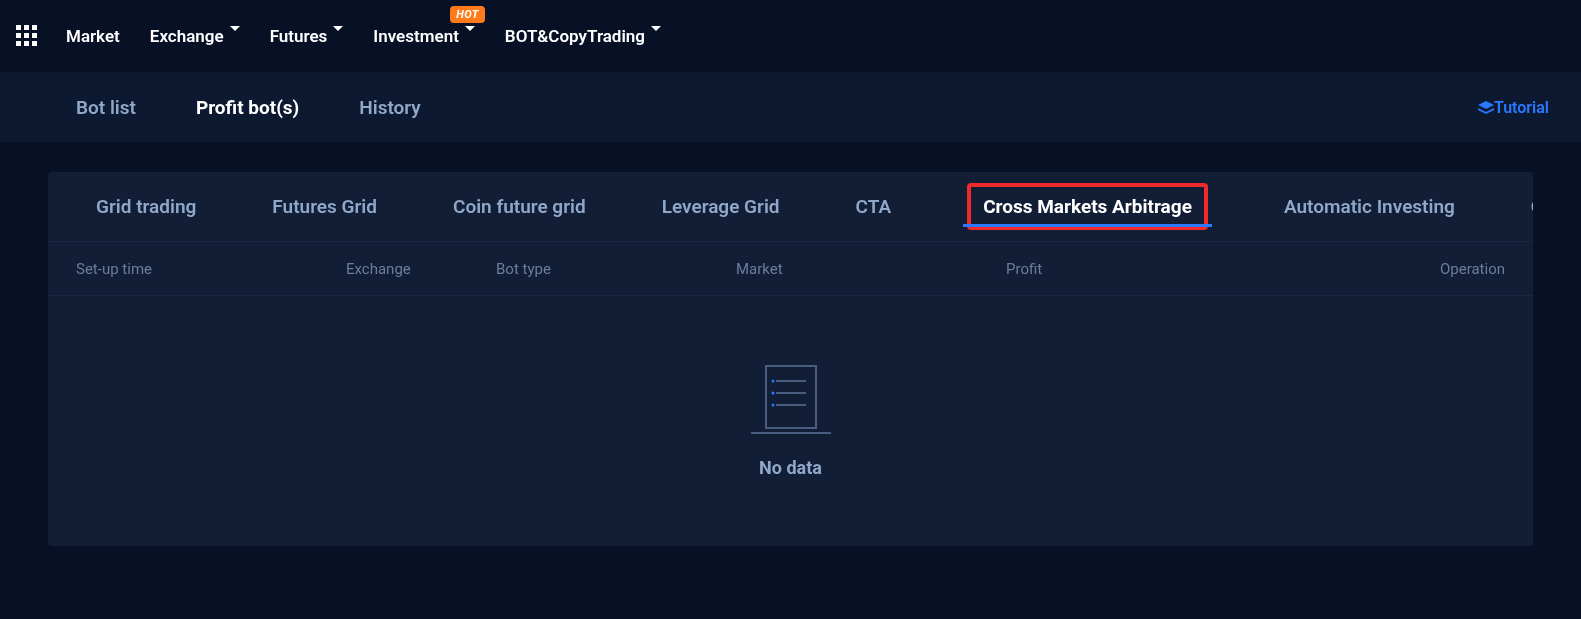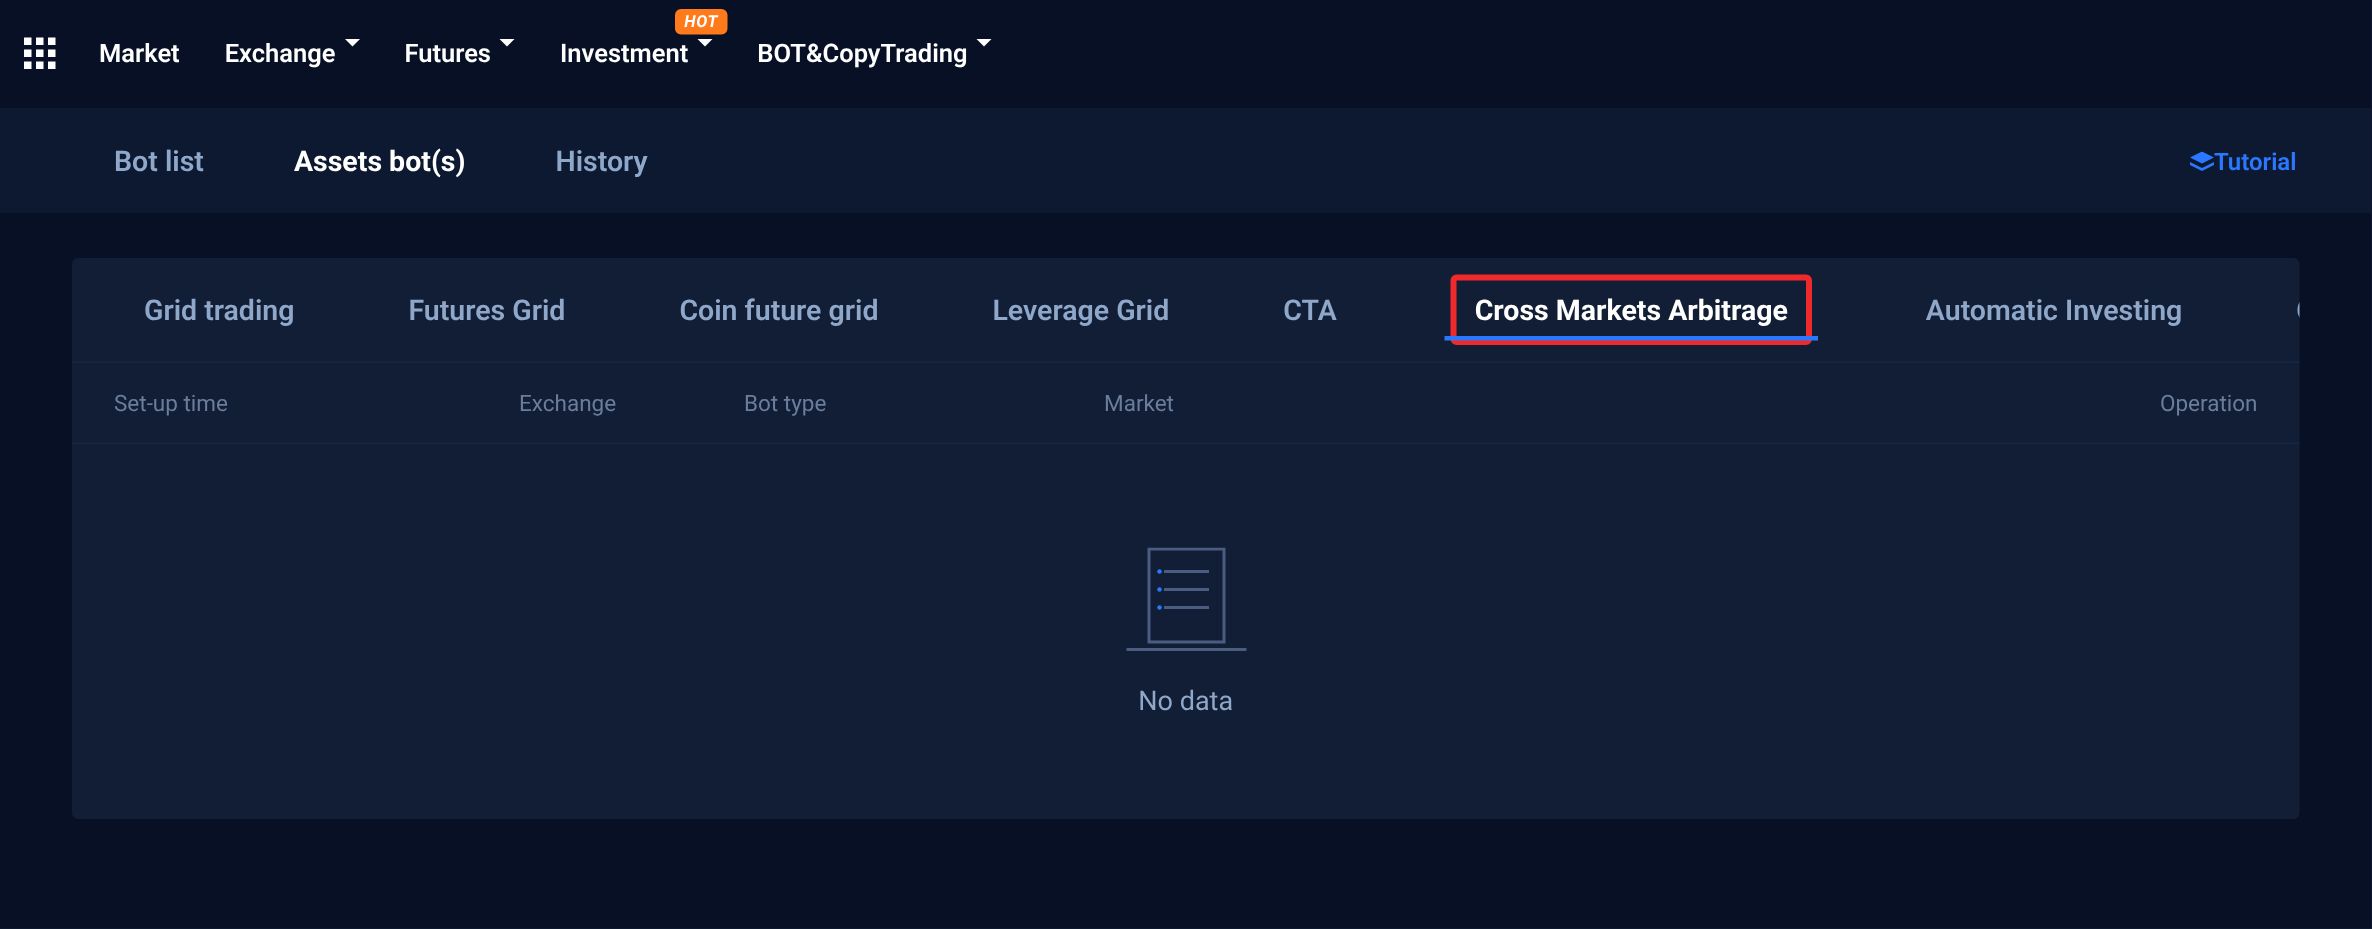--- a/index.html
+++ b/index.html
@@ -88,21 +88,21 @@
     font-weight: 700;
     display: flex;
     align-items: center;
     justify-content: center;
   }
   
   .subnav {
     display: flex;
     align-items: center;
     height: 70px;
-    padding: 0 50px 0 76px;
+    padding: 0 32px 0 76px;
     background: #0d1930;
   }
   .subnav-tab {
     font-size: 19px;
     font-weight: 600;
     color: #8fa7c9;
     margin-right: 60px;
     cursor: pointer;
   }
   .subnav-tab.active { color: #fff; font-weight: 700; }
@@ -184,21 +184,21 @@
     flex-direction: column;
     align-items: center;
     justify-content: center;
     height: 250px;
     gap: 22px;
   }
   .empty svg { stroke: #4a5d80; }
   .empty-text {
     color: #8fa7c9;
     font-size: 18px;
-    font-weight: 400;
+    font-weight: 700;
   }
 </style>
 </head>
 <body>
 
 <div class="topbar">
   <div class="grid-icon">
     <span></span>
       <span></span>
       <span></span>
@@ -228,21 +228,21 @@
     </div>
     <div class="nav-item">
       <span>BOT&amp;CopyTrading</span>
       <span class="caret"></span>
     </div>
   </div>
 </div>
 
 <div class="subnav">
   <div class="subnav-tab">Bot list</div>
-  <div class="subnav-tab active">Assets bot(s)</div>
+  <div class="subnav-tab active">Profit bot(s)</div>
   <div class="subnav-tab">History</div>
   <div class="tutorial-link">
     <span class="layers-icon">
       <svg viewBox="0 0 16 14" width="16" height="14">
           <path d="M8 0 L16 4 L8 8 L0 4 Z M0 7 L8 11 L16 7 L16 9 L8 13 L0 9 Z"></path>
         </svg>
     </span>
     <span>Tutorial</span>
   </div>
 </div>
@@ -257,20 +257,21 @@
     <div class="bot-tab active highlighted">Cross Markets Arbitrage</div>
     <div class="bot-tab">Automatic Investing</div>
     <div class="bot-tab">One-click</div>
   </div>
 
   <div class="table-header">
     <div class="th th-setup">Set-up time</div>
     <div class="th th-exchange">Exchange</div>
     <div class="th th-bottype">Bot type</div>
     <div class="th th-market">Market</div>
+    <div class="th th-profit">Profit</div>
     <div class="th th-operation">Operation</div>
   </div>
 
   <div class="empty">
     <svg width="82" height="70" viewBox="0 0 82 70" fill="none" stroke-width="2">
       <rect x="16" y="1" width="50" height="62"></rect>
       <line x1="26" y1="16" x2="56" y2="16"></line>
       <line x1="26" y1="28" x2="56" y2="28"></line>
       <line x1="26" y1="40" x2="56" y2="40"></line>
       <circle cx="23" cy="16" r="1.5" fill="#2a78ff" stroke="none"></circle>

